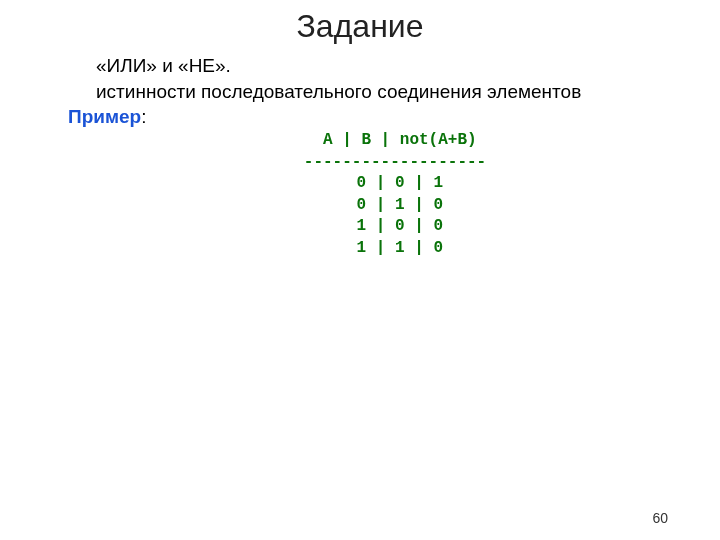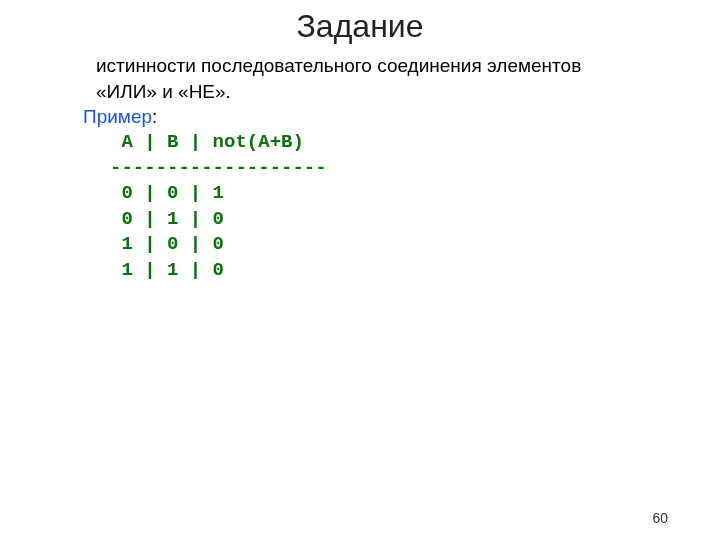--- a/index.html
+++ b/index.html
@@ -3,42 +3,43 @@
 <meta charset="utf-8">
 <style>
   * { margin: 0; padding: 0; box-sizing: border-box; }
   html, body { width: 720px; height: 540px; background: #fff; font-family: Arial, Helvetica, sans-serif; }
   .slide { position: relative; width: 720px; height: 540px; padding: 8px 40px 0 40px; }
   .title { text-align: center; font-size: 32px; color: #222; font-weight: 400; margin-bottom: 8px; }
   .body { font-size: 19px; line-height: 1.35; }
   .label-a { color: #1a53d6; font-weight: 700; }
   .desc { color: #000; }
   .desc-cont { margin-left: 56px; }
-  .example-label { color: #1a53d6; font-weight: 400; margin-left: 43px; }
+  .example-label { color: #1a53d6; font-weight: 700; margin-left: 28px; }
   .colon { color: #000; font-weight: 400; }
   .codeblock {
     font-family: "Courier New", Courier, monospace;
     font-weight: 700;
-    font-size: 19px;
+    font-size: 16px;
     color: #0a730a;
     margin-left: 70px;
     line-height: 1.35;
     white-space: pre;
+    text-align: center;
   }
   .page-num { position: absolute; right: 52px; bottom: 14px; font-size: 14px; color: #333; }
 </style>
 </head>
 <body>
 
 <div class="slide">
   <h1 class="title">Задание</h1>
 
   <div class="body">
+    <div class="desc-cont">«ИЛИ» и «НЕ».</div>
     <div class="desc-cont">истинности последовательного соединения элементов</div>
-    <div class="desc-cont">«ИЛИ» и «НЕ».</div>
 
     <div>
       <span class="example-label">Пример</span><span class="colon">:</span>
     </div>
 
     <div class="codeblock"><span> A | B | not(A+B)</span>
 <span>-------------------</span>
 <span> 0 | 0 | 1</span>
 <span> 0 | 1 | 0</span>
 <span> 1 | 0 | 0</span>

